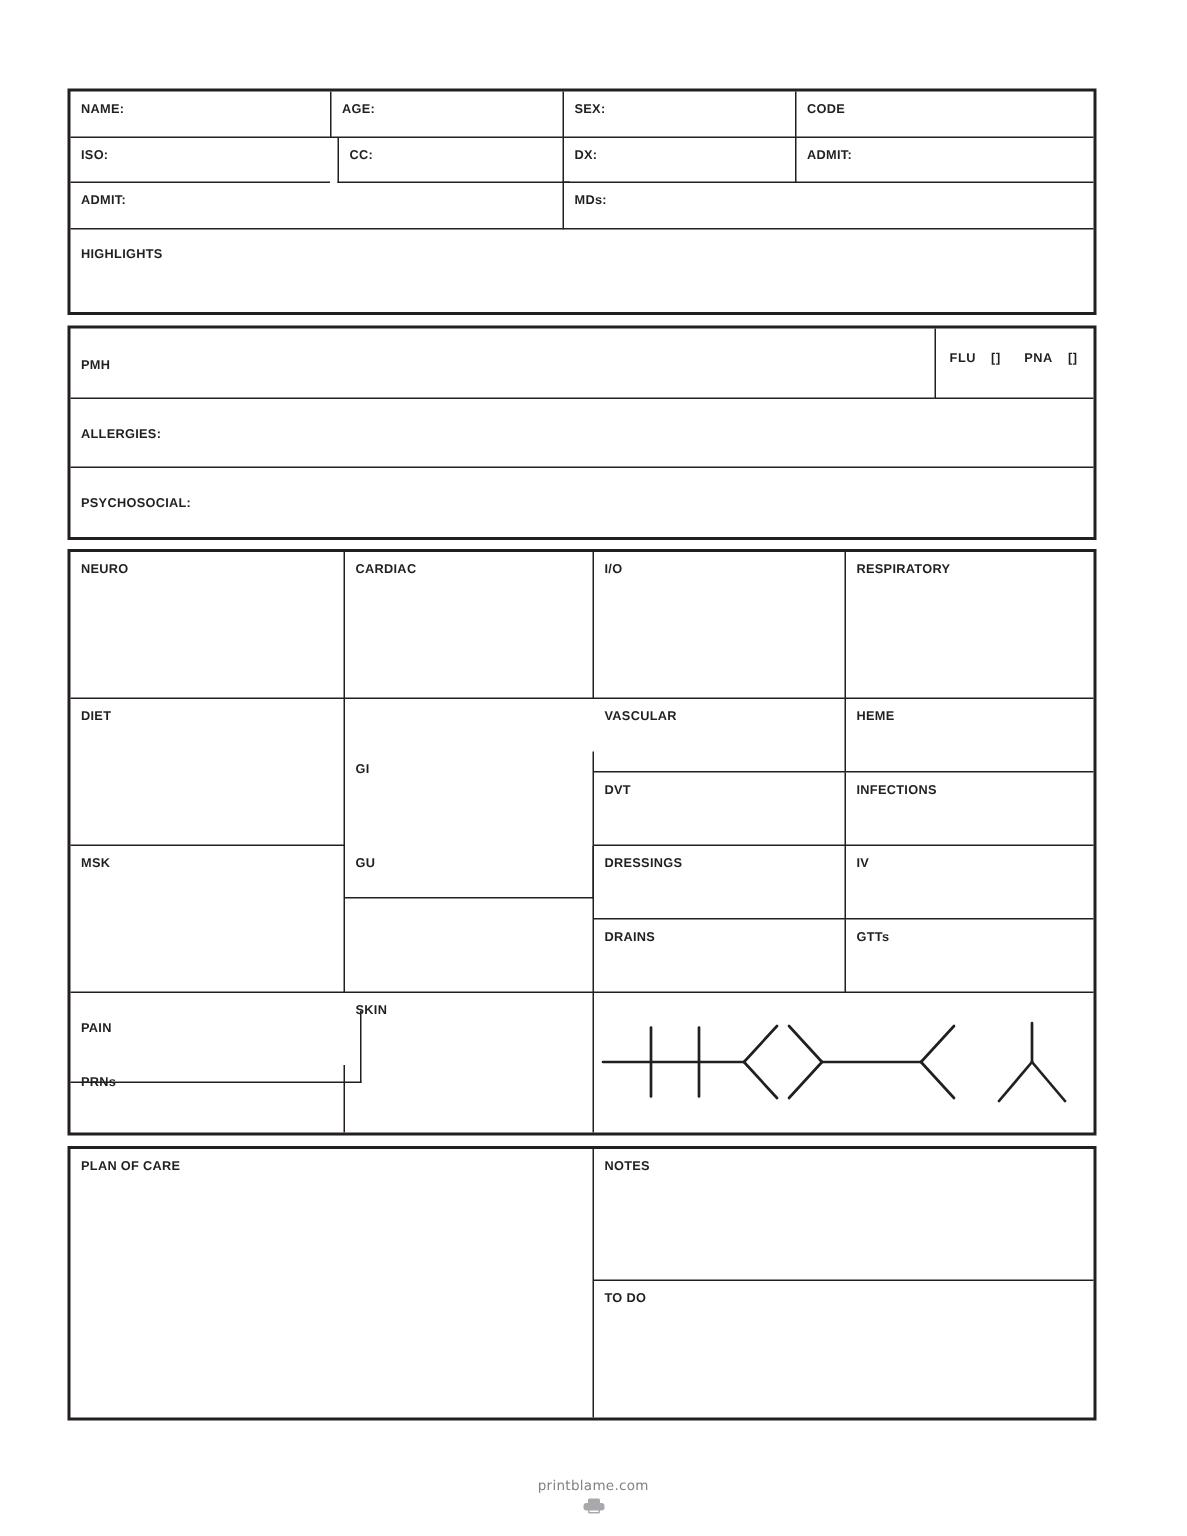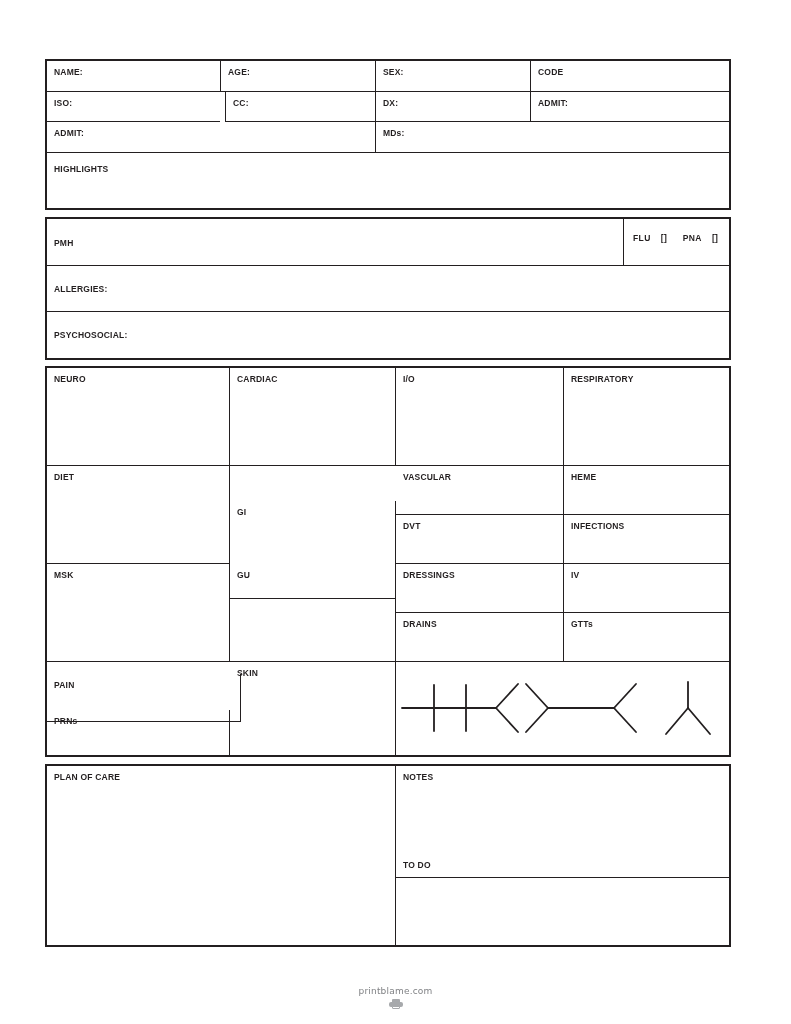--- a/index.html
+++ b/index.html
@@ -269,21 +269,21 @@
       </div>
     </div>
   </div>
 
   <div class="block" style="left:45px; top:764px; width:686px; height:183px;">
 
     <div class="cell br" style="left:0; top:0; width:349px; height:179px;">
       <span class="lbl">PLAN OF CARE</span>
     </div>
 
-    <div class="cell bb" style="left:349px; top:0; width:333px; height:112px;text-align:center;">
+    <div class="cell bb" style="left:349px; top:0; width:333px; height:88px;text-align:center;">
       <span class="lbl">NOTES</span>
     </div>
 
     <div class="cell" style="left:349px; top:88px; width:333px; height:91px;">
       <span class="lbl">TO DO</span>
     </div>
   </div>
 
   <div class="footer" style="top:986px;">
     <div class="wm">printblame.com</div>

